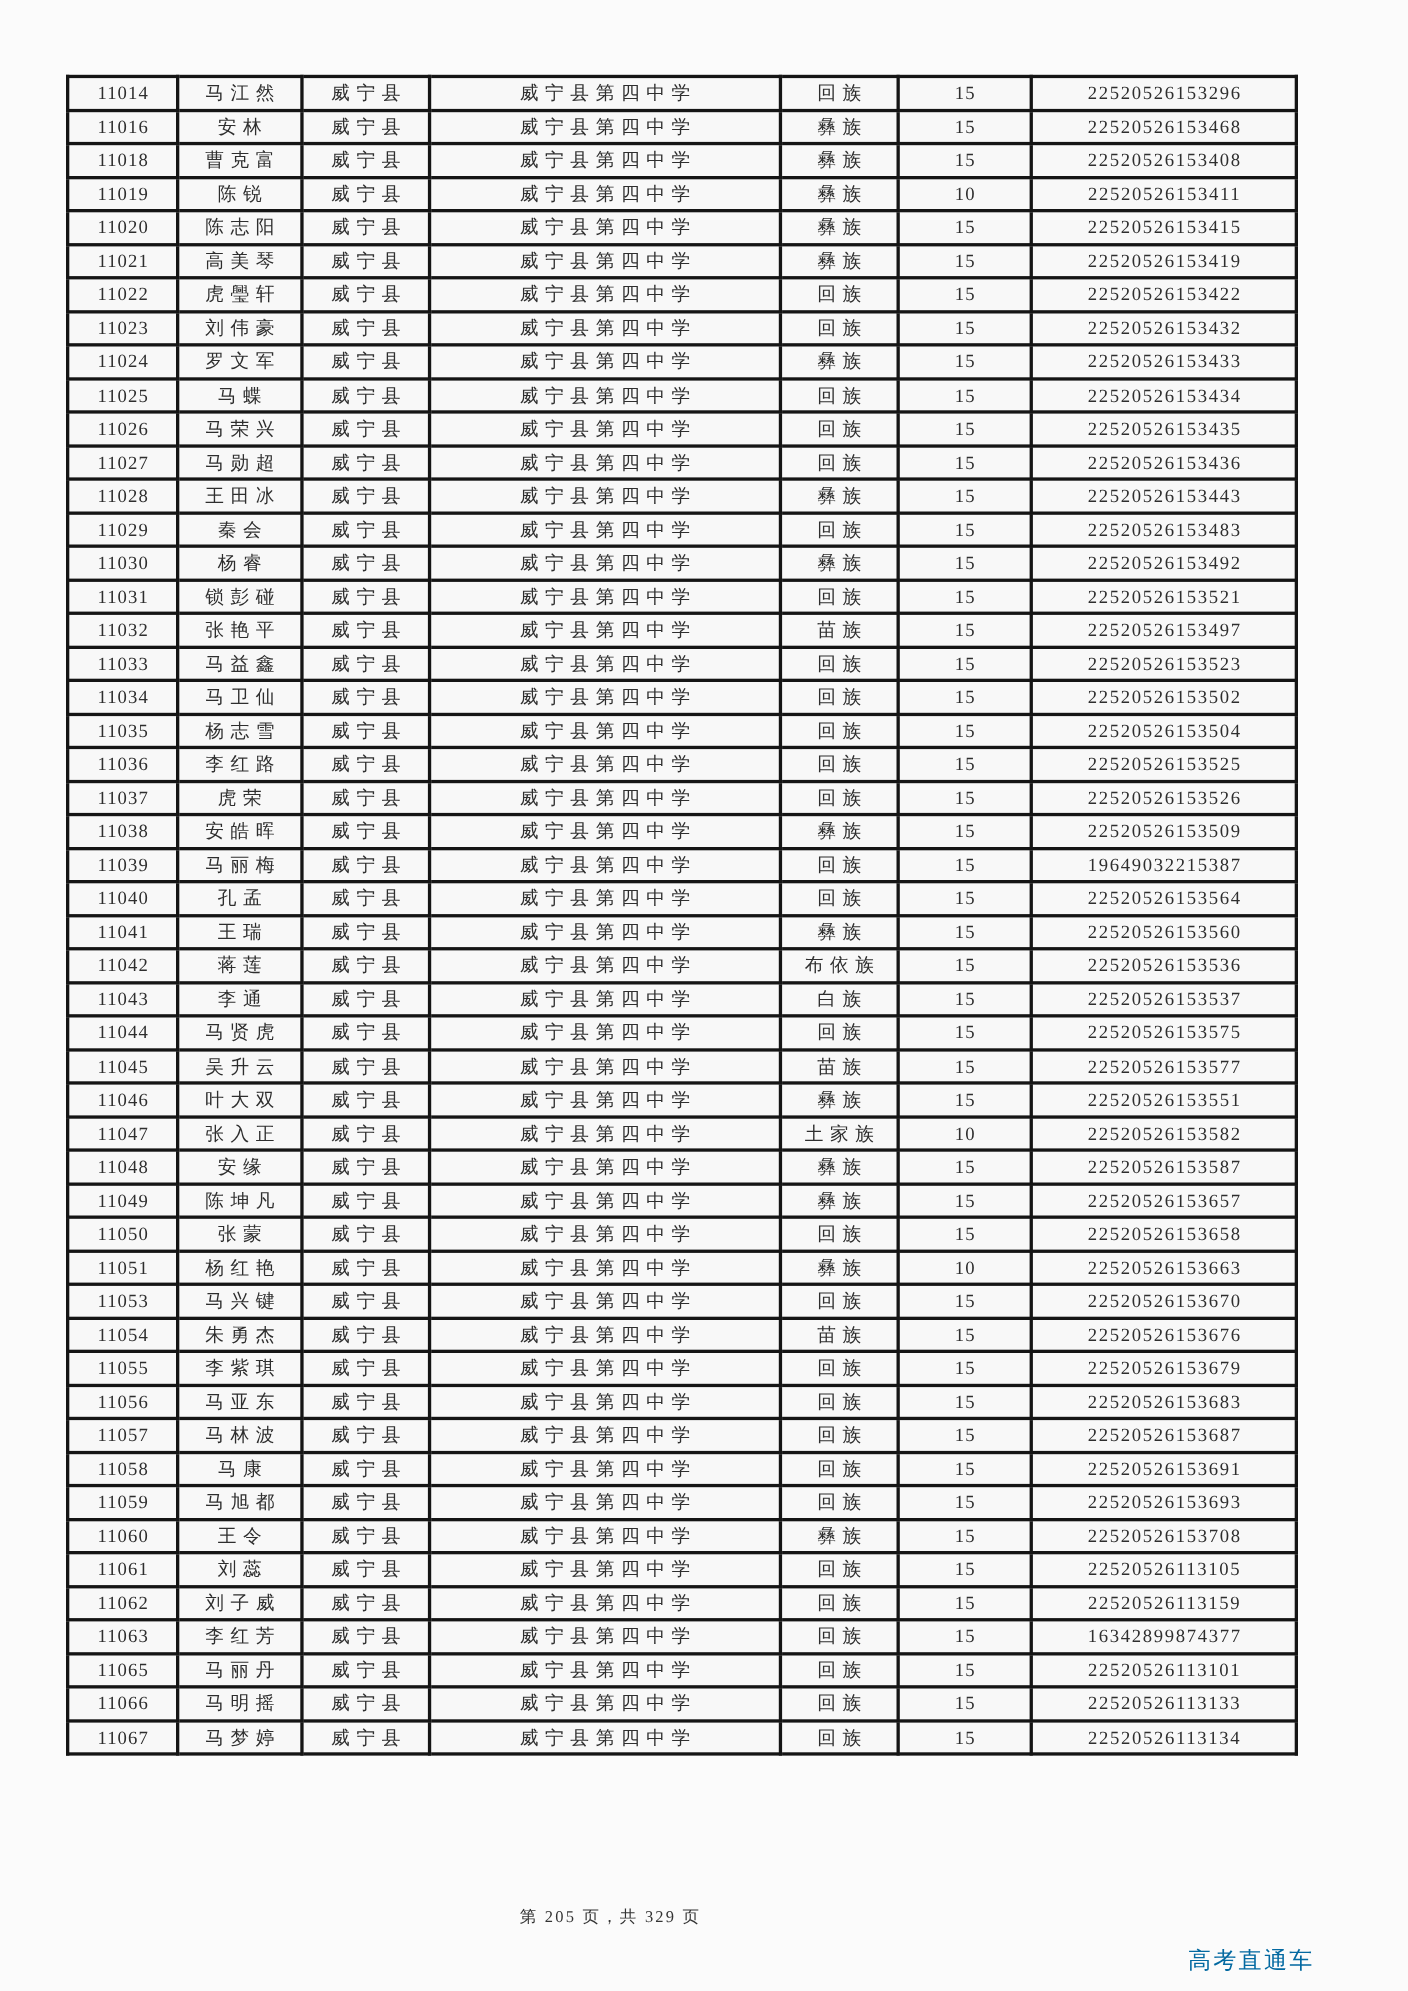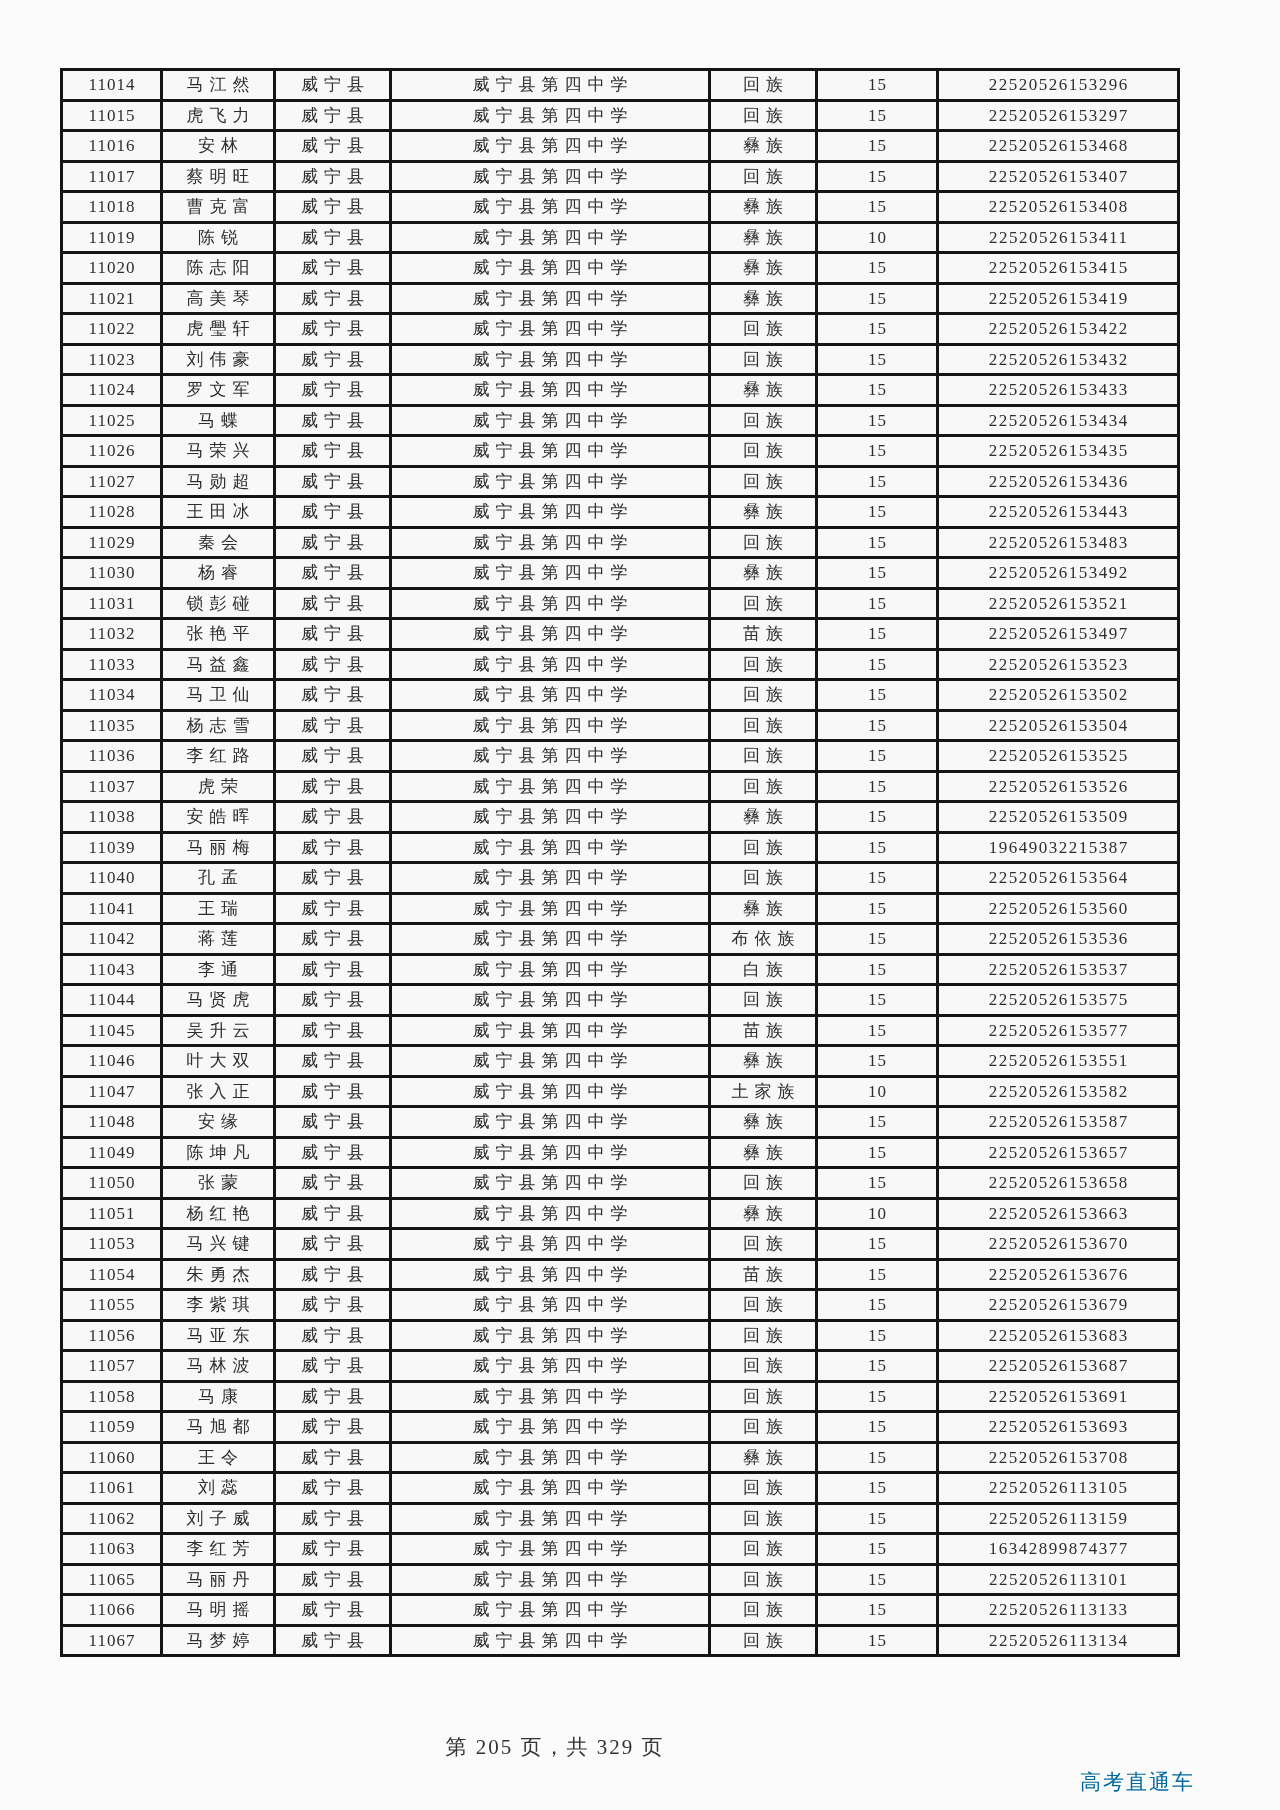--- a/index.html
+++ b/index.html
@@ -50,21 +50,21 @@
     font-size: 17.5px;
     letter-spacing: 1.5px;
     text-indent: 1.5px;
   }
   .footer {
     position: absolute;
     left: 0;
     top: 1733px;
     width: 1110px;
     text-align: center;
-    font-size: 21px;
+    font-size: 15px;
     color: #333333;
     letter-spacing: 2px;
   }
   .watermark {
     position: absolute;
     top: 1768px;
     right: 85px;
     font-size: 21px;
     color: #0369a1;
     letter-spacing: 2px;
@@ -90,45 +90,27 @@
         <tr>
     <td class="num">11014</td>
     <td class="cjk">马江然</td>
     <td class="cjk">威宁县</td>
     <td class="cjk">威宁县第四中学</td>
     <td class="cjk">回族</td>
     <td class="num">15</td>
     <td class="code">22520526153296</td>
   </tr>
         <tr>
-    <td class="num">11015</td>
-    <td class="cjk">虎飞力</td>
-    <td class="cjk">威宁县</td>
-    <td class="cjk">威宁县第四中学</td>
-    <td class="cjk">回族</td>
-    <td class="num">15</td>
-    <td class="code">22520526153297</td>
-  </tr>
-        <tr>
     <td class="num">11016</td>
     <td class="cjk">安林</td>
     <td class="cjk">威宁县</td>
     <td class="cjk">威宁县第四中学</td>
     <td class="cjk">彝族</td>
     <td class="num">15</td>
     <td class="code">22520526153468</td>
-  </tr>
-        <tr>
-    <td class="num">11017</td>
-    <td class="cjk">蔡明旺</td>
-    <td class="cjk">威宁县</td>
-    <td class="cjk">威宁县第四中学</td>
-    <td class="cjk">回族</td>
-    <td class="num">15</td>
-    <td class="code">22520526153407</td>
   </tr>
         <tr>
     <td class="num">11018</td>
     <td class="cjk">曹克富</td>
     <td class="cjk">威宁县</td>
     <td class="cjk">威宁县第四中学</td>
     <td class="cjk">彝族</td>
     <td class="num">15</td>
     <td class="code">22520526153408</td>
   </tr>

